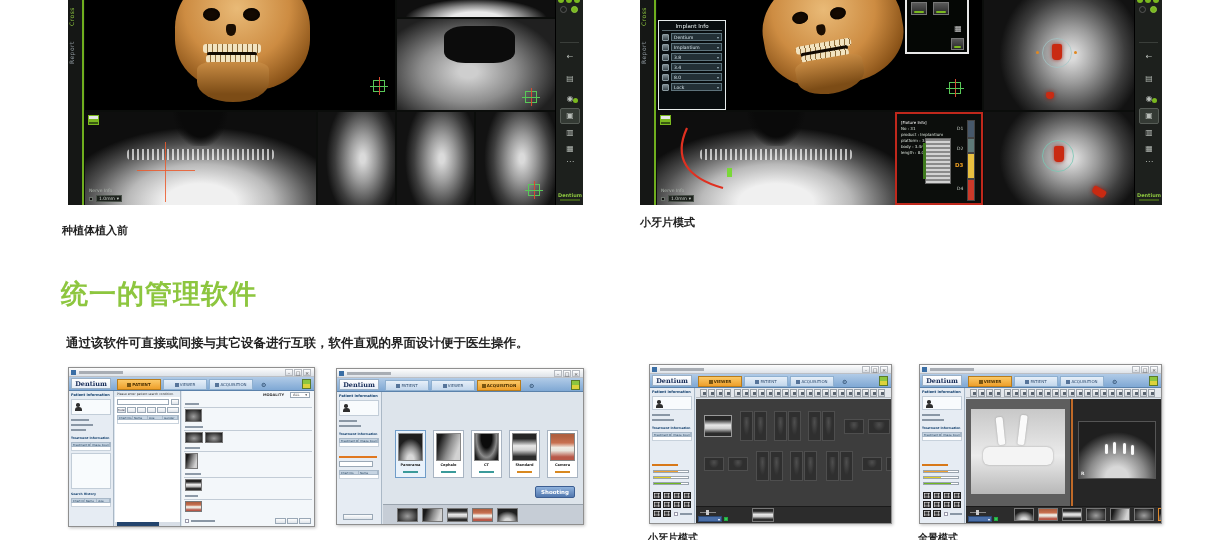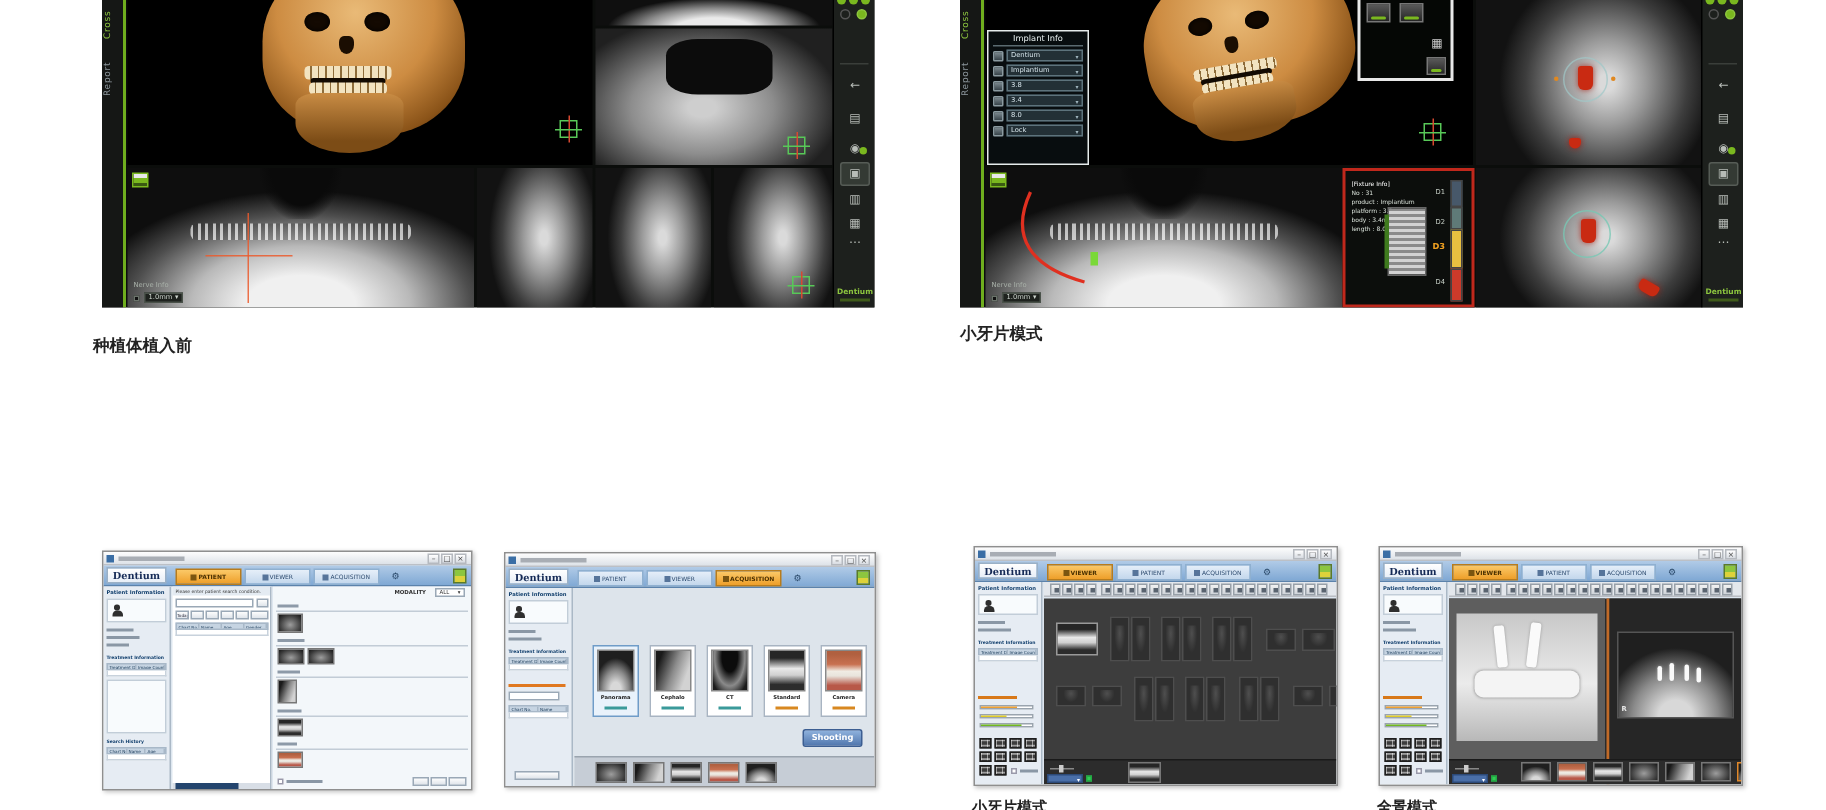--- a/index.html
+++ b/index.html
@@ -376,20 +376,22 @@
       <div class="vico" style="top:155px">⋯</div>
       <div class="vlogo" style="bottom:4px">
         <span>Dentium</span><i></i>
       </div>
     </div>
   </div>
 
   <div class="fig-cap" style="left:62px;top:223px">种植体植入前</div>
   <div class="fig-cap" style="left:640px;top:215px">小牙片模式</div>
 
+  <div class="sec-title" style="left:61px;top:276px">统一的管理软件</div>
+  <div class="sec-body" style="left:66px;top:336px">通过该软件可直接或间接与其它设备进行互联，软件直观的界面设计便于医生操作。</div>
 
   <div class="win" style="left:68px;top:367px;width:247px;height:160px">
     <div class="wtitle">
       <span class="wticon"></span>
       <span class="wtbar"></span>
       <span class="wctrl" style="right:21px">–</span>
       <span class="wctrl" style="right:12px">□</span>
       <span class="wctrl" style="right:3px">×</span>
     </div>
     <div class="wblue">

